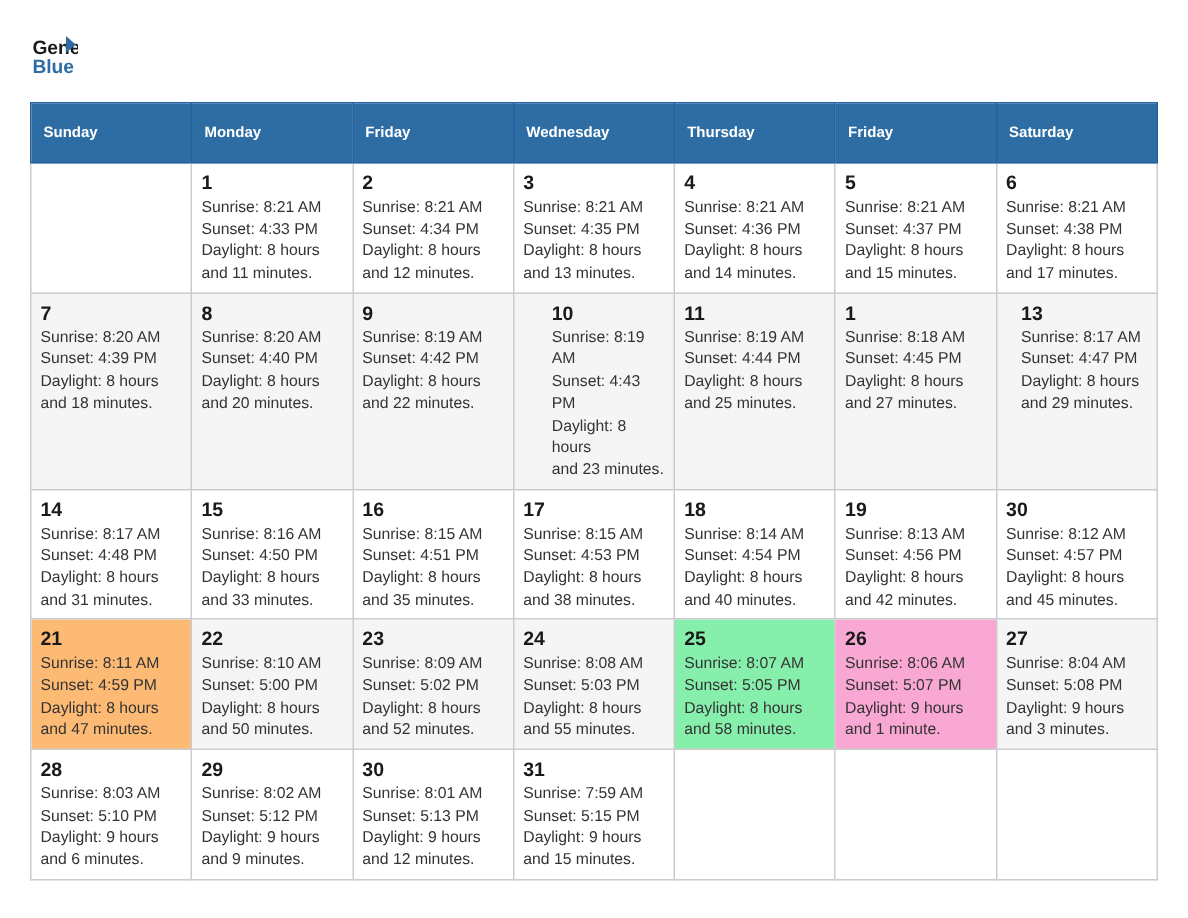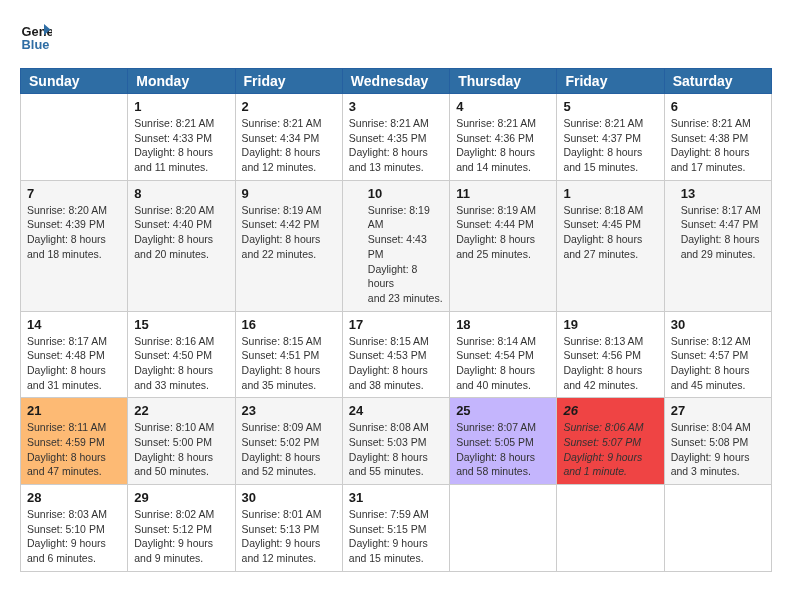--- a/index.html
+++ b/index.html
@@ -39,22 +39,22 @@
     }
     .calendar {
       width: 100%;
       border-collapse: collapse;
       border: 1px solid #ccc;
     }
     .calendar th {
       background: #2e6da4;
       color: #fff;
       text-align: left;
-      padding: 4px 8px;
-      font-size: 14px;
+      padding: 14px 8px;
+      font-size: 10px;
       font-weight: bold;
       border: 1px solid #2560a0;
     }
     .calendar td {
       vertical-align: top;
       border: 1px solid #ccc;
       padding: 5px 6px;
       width: calc(100% / 7);
       min-height: 80px;
       font-size: 11px;
@@ -207,25 +207,25 @@
           <div class="day-info">Sunrise: 8:10 AM<br>Sunset: 5:00 PM<br>Daylight: 8 hours<br>and 50 minutes.</div>
         </td>
         <td style="background: rgb(245, 245, 245);">
           <span class="day-number">23</span>
           <div class="day-info">Sunrise: 8:09 AM<br>Sunset: 5:02 PM<br>Daylight: 8 hours<br>and 52 minutes.</div>
         </td>
         <td style="background: rgb(245, 245, 245);">
           <span class="day-number">24</span>
           <div class="day-info">Sunrise: 8:08 AM<br>Sunset: 5:03 PM<br>Daylight: 8 hours<br>and 55 minutes.</div>
         </td>
-        <td style="background: #c4b5fd;">
+        <td style="background: #86efac;">
           <span class="day-number">25</span>
           <div class="day-info">Sunrise: 8:07 AM<br>Sunset: 5:05 PM<br>Daylight: 8 hours<br>and 58 minutes.</div>
         </td>
-        <td style="background: #ef4444; font-style: italic;">
+        <td style="background: #f9a8d4;">
           <span class="day-number">26</span>
           <div class="day-info">Sunrise: 8:06 AM<br>Sunset: 5:07 PM<br>Daylight: 9 hours<br>and 1 minute.</div>
         </td>
         <td style="background: rgb(245, 245, 245);">
           <span class="day-number">27</span>
           <div class="day-info">Sunrise: 8:04 AM<br>Sunset: 5:08 PM<br>Daylight: 9 hours<br>and 3 minutes.</div>
         </td>
       </tr>
       <tr>
         <td>

